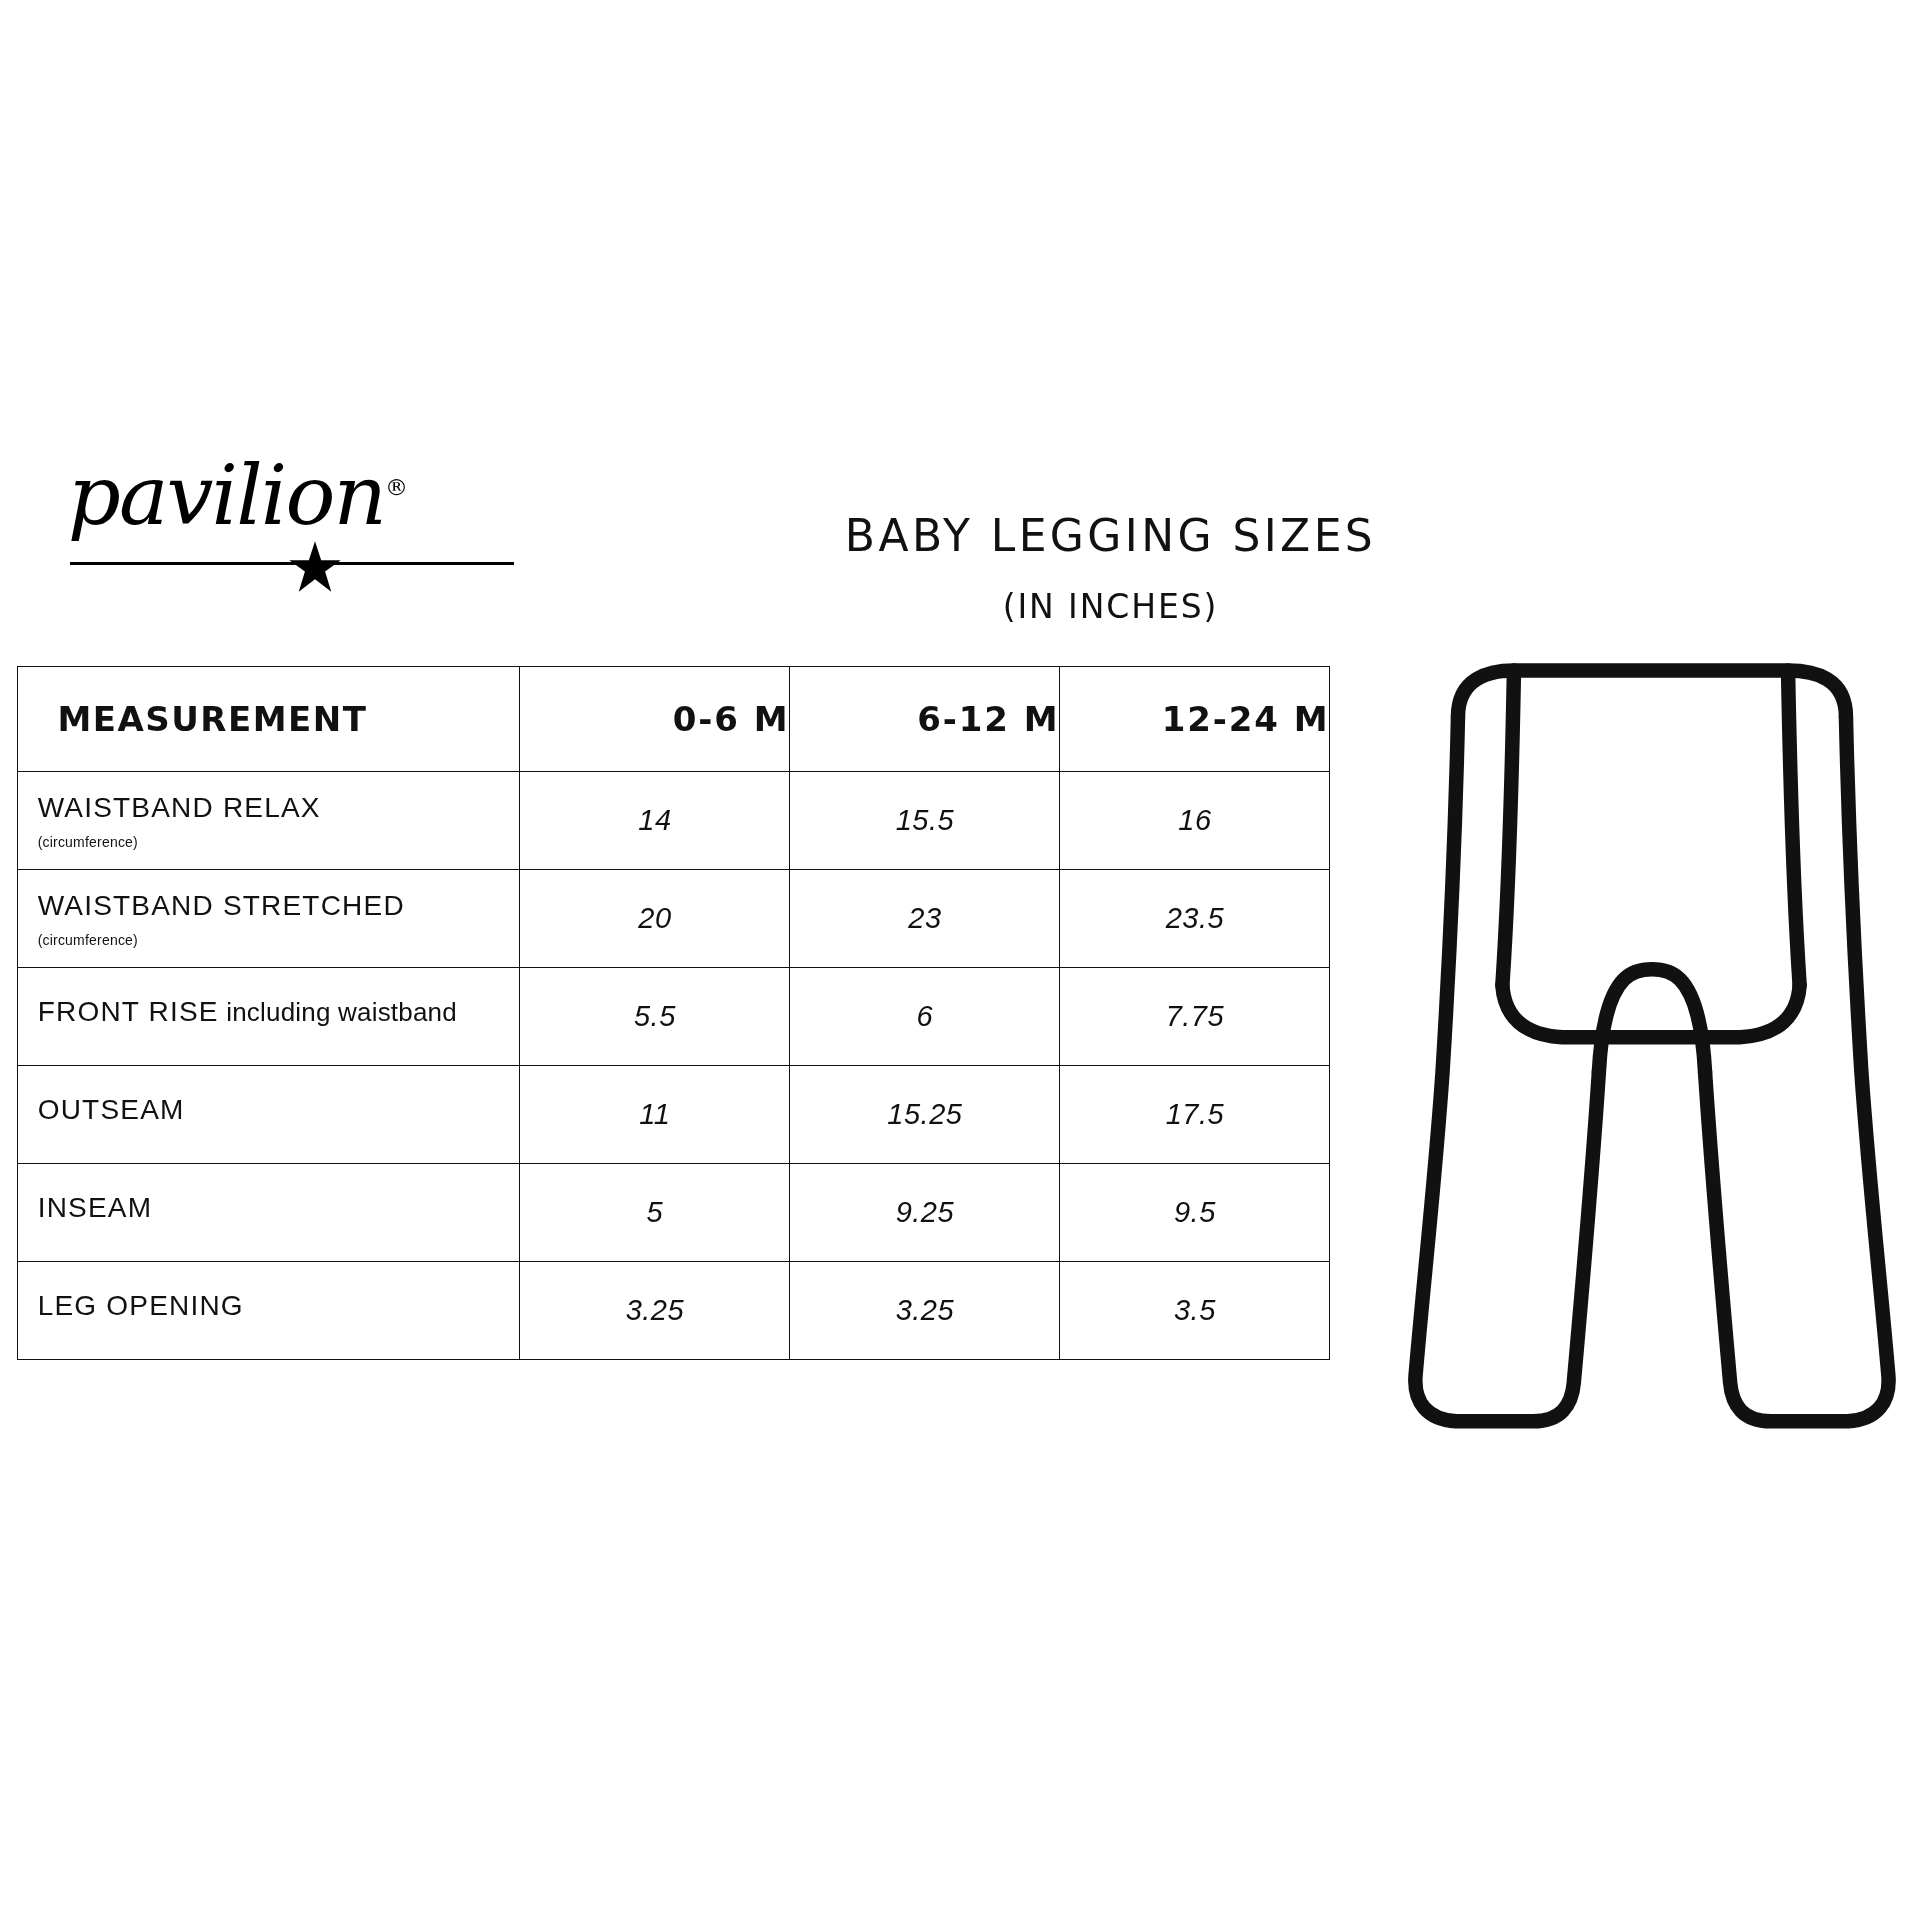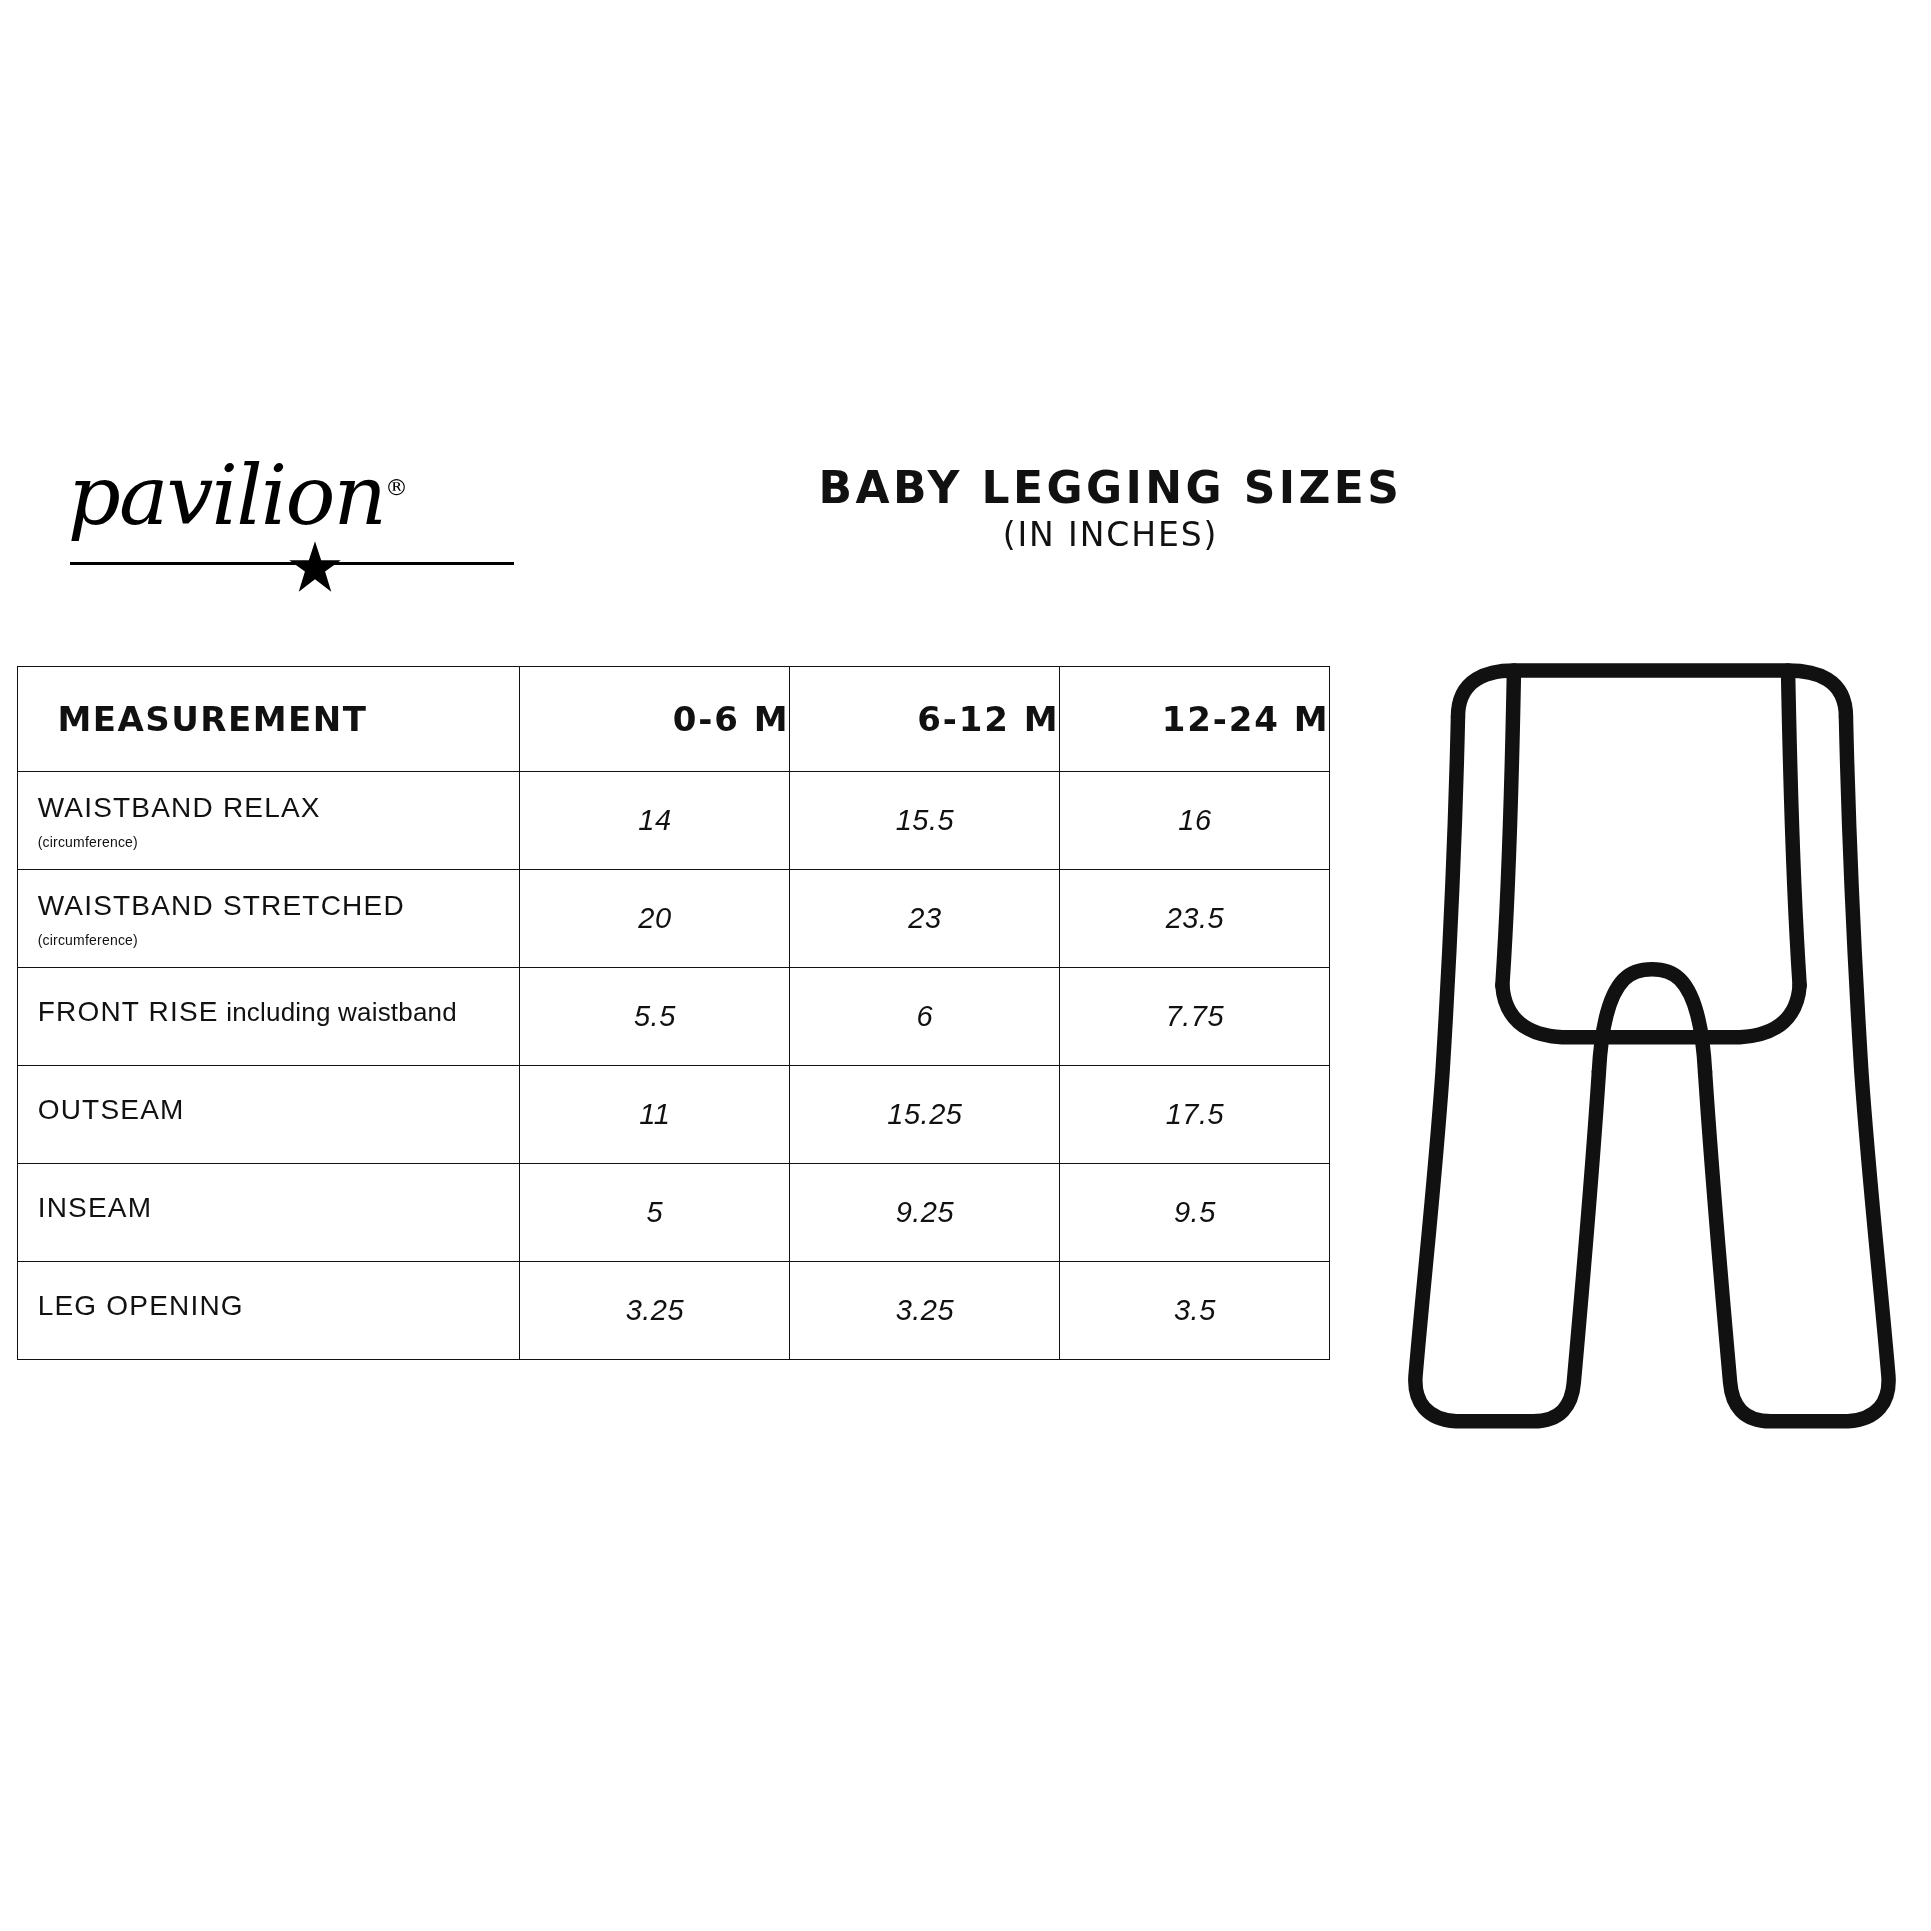--- a/index.html
+++ b/index.html
@@ -68,28 +68,29 @@
   
   .title-block {
     position: absolute;
     left: 792px;
     top: 462px;
     width: 637px;
     text-align: center;
   }
   .title-main {
     font-family: "DejaVu Sans", sans-serif;
-    font-weight: 700;
+    font-weight: 400;
     font-size: 44px;
     letter-spacing: 3.4px;
     color: #111;
     white-space: nowrap;
+    margin-top: 48px;
   }
   .title-sub {
-    margin-top: 2px;
+    margin-top: 26px;
     font-family: "DejaVu Sans", sans-serif;
     font-weight: 400;
     font-size: 33px;
     letter-spacing: 1.9px;
     color: #111;
   }
 
   
   .size-table {
     position: absolute;

